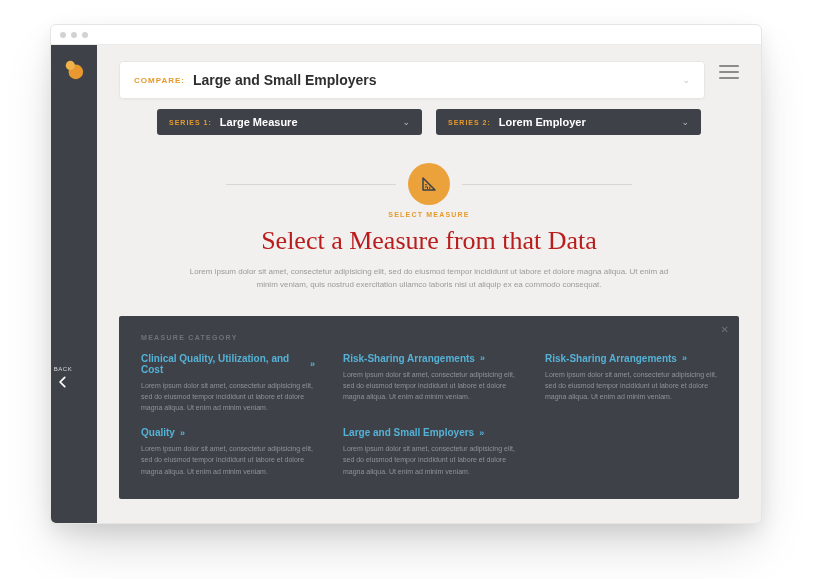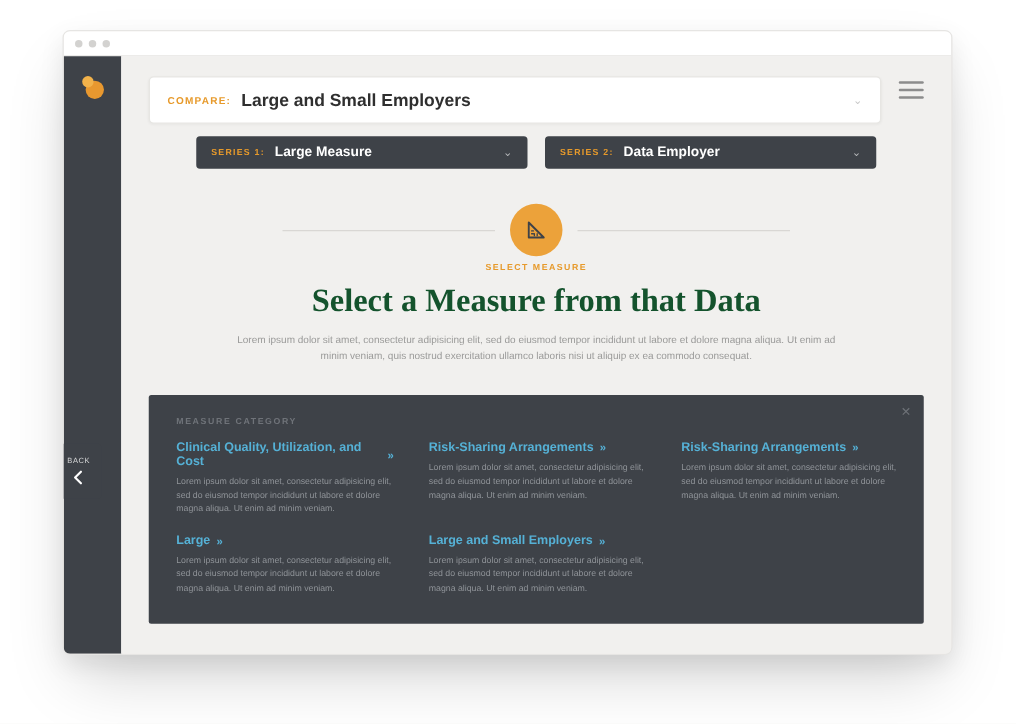--- a/index.html
+++ b/index.html
@@ -79,21 +79,21 @@
   .badge-wrap { display:flex; align-items:center; justify-content:center; gap:12px; margin-bottom:8px;}
   .hr-thin { height:1px; background:#d9d7d4; flex:1; max-width:170px; }
   .badge {
     width:42px; height:42px; background:#eca23a; border-radius:50%;
     display:flex; align-items:center; justify-content:center;
   }
   .badge svg { width:18px; height:18px; color:#3e4248; }
   .eyebrow { color:#e79a2b; font-size:7px; font-weight:700; letter-spacing:1.2px; text-transform:uppercase; margin-top:-2px; }
   .title {
     font-family: Georgia, "Times New Roman", serif;
-    color:#14532d; font-size:26px; font-weight:700; margin-top:8px;
+    color:#b91c1c; font-size:26px; font-weight:400; margin-top:8px;
   }
   .subtitle { color:#9a9a99; font-size:8px; line-height:1.6; margin-top:10px; max-width:480px; margin-left:auto; margin-right:auto; }
 
   .panel {
     margin: 8px 22px 18px 22px;
     background:#3e4248; border-radius:2px; padding:18px 22px 22px 22px; position:relative;
     color:#c8cbcf;
   }
   .panel-close { position:absolute; top:8px; right:10px; color:#6d7177; font-size:10px; cursor:pointer; }
   .panel-eyebrow { color:#6f7379; font-size:7px; font-weight:700; letter-spacing:1.3px; text-transform:uppercase; margin-bottom:12px; }
@@ -145,21 +145,21 @@
       </div>
 
       <div class="series-row">
         <div class="series-pill">
           <span class="series-tag">SERIES 1:</span>
           <span class="series-value">Large Measure</span>
           <span class="series-caret">⌄</span>
         </div>
         <div class="series-pill">
           <span class="series-tag">SERIES 2:</span>
-          <span class="series-value">Data Employer</span>
+          <span class="series-value">Lorem Employer</span>
           <span class="series-caret">⌄</span>
         </div>
       </div>
 
       <section class="hero">
         <div class="badge-wrap">
           <div class="hr-thin"></div>
           <div class="badge">
             <svg viewBox="0 0 24 24">
               <path d="M4 20 L4 4 L20 20 Z" fill="none" stroke="currentColor" stroke-width="2" stroke-linejoin="round"></path>
@@ -193,21 +193,21 @@
           </div>
           <div class="cat-item">
             <div class="cat-title">
               <span>Risk-Sharing Arrangements</span>
               <span class="chev">»</span>
             </div>
             <p class="cat-desc">Lorem ipsum dolor sit amet, consectetur adipisicing elit, sed do eiusmod tempor incididunt ut labore et dolore magna aliqua. Ut enim ad minim veniam.</p>
           </div>
           <div class="cat-item">
             <div class="cat-title">
-              <span>Large</span>
+              <span>Quality</span>
               <span class="chev">»</span>
             </div>
             <p class="cat-desc">Lorem ipsum dolor sit amet, consectetur adipisicing elit, sed do eiusmod tempor incididunt ut labore et dolore magna aliqua. Ut enim ad minim veniam.</p>
           </div>
           <div class="cat-item">
             <div class="cat-title">
               <span>Large and Small Employers</span>
               <span class="chev">»</span>
             </div>
             <p class="cat-desc">Lorem ipsum dolor sit amet, consectetur adipisicing elit, sed do eiusmod tempor incididunt ut labore et dolore magna aliqua. Ut enim ad minim veniam.</p>

